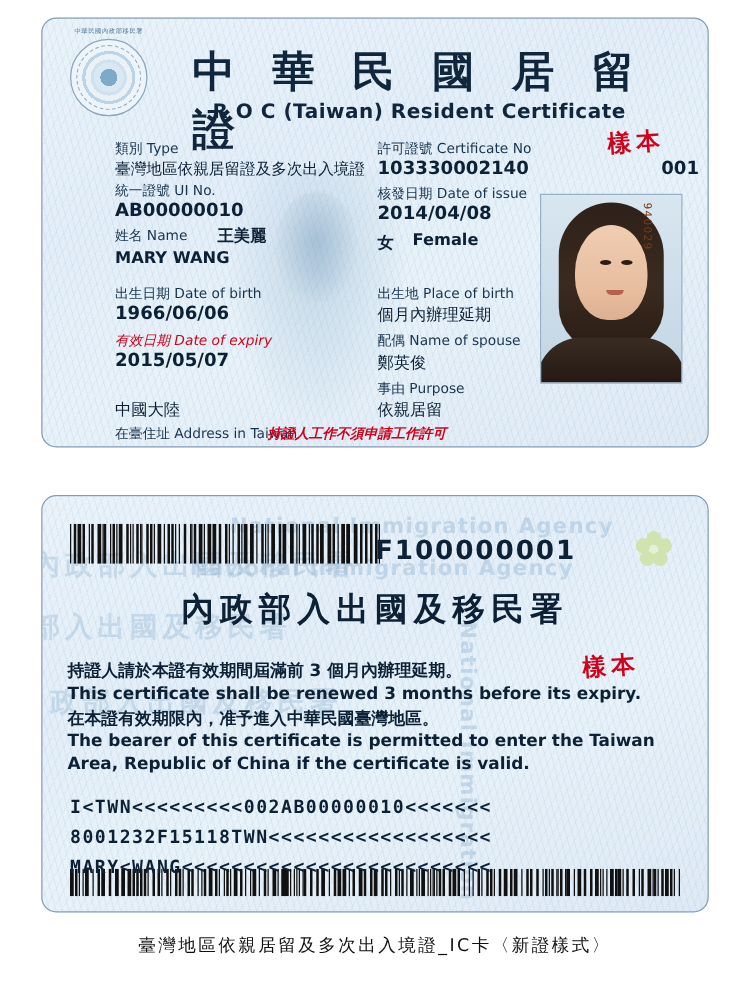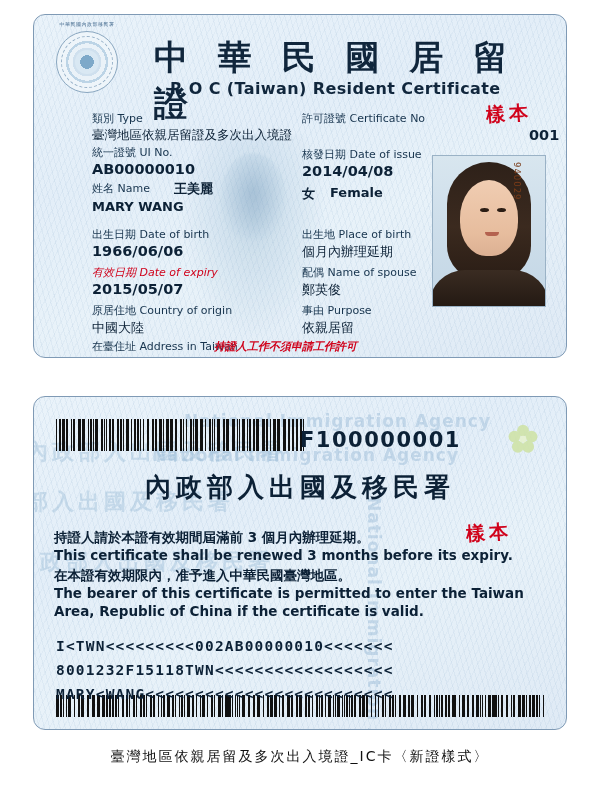--- a/index.html
+++ b/index.html
@@ -190,28 +190,28 @@
   <div class="lbl" style="left:58px;top:166px;">姓名  Name</div>
   <div class="val" style="left:140px;top:165px;">王美麗</div>
   <div class="val" style="left:58px;top:184px;">MARY WANG</div>
 
   <div class="lbl" style="left:58px;top:212px;">出生日期  Date of birth</div>
   <div class="val val-lg" style="left:58px;top:228px;">1966/06/06</div>
 
   <div class="lbl lbl-red" style="left:58px;top:250px;">有效日期  Date of expiry</div>
   <div class="val val-lg" style="left:58px;top:266px;">2015/05/07</div>
 
-  <div class="lbl" style="left:58px;top:288px;">原居住地  Country of origin</div>
   <div class="val" style="left:58px;top:304px;font-weight:normal;">中國大陸</div>
 
   <div class="lbl" style="left:58px;top:324px;">在臺住址  Address in Taiwan</div>
   <div class="lbl lbl-red" style="left:180px;top:324px;font-weight:bold;">持證人工作不須申請工作許可</div>
   <div class="val" style="left:58px;top:341px;">台北市萬華區廣州街 100 巷 10 弄 15 號 20 樓</div>
 
   <div class="lbl" style="left:268px;top:96px;">許可證號  Certificate No</div>
+  <div class="val val-lg" style="left:268px;top:112px;">103330002140</div>
   <div class="val val-lg" style="left:495px;top:112px;">001</div>
 
   <div class="lbl" style="left:268px;top:132px;">核發日期  Date of issue</div>
   <div class="val val-lg" style="left:268px;top:148px;">2014/04/08</div>
 
   <div class="val" style="left:268px;top:170px;">女</div>
   <div class="val" style="left:296px;top:170px;">Female</div>
 
   <div class="lbl" style="left:268px;top:212px;">出生地  Place of birth</div>
   <div class="val" style="left:268px;top:228px;font-weight:normal;">個月內辦理延期</div>

